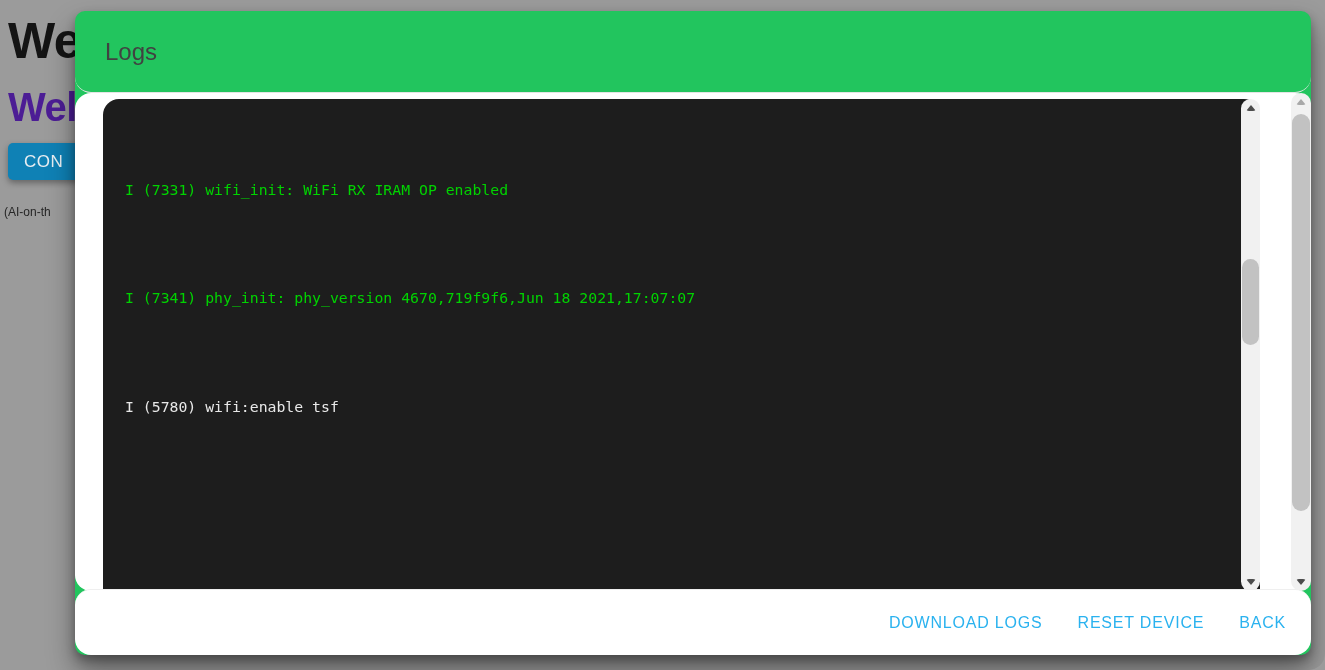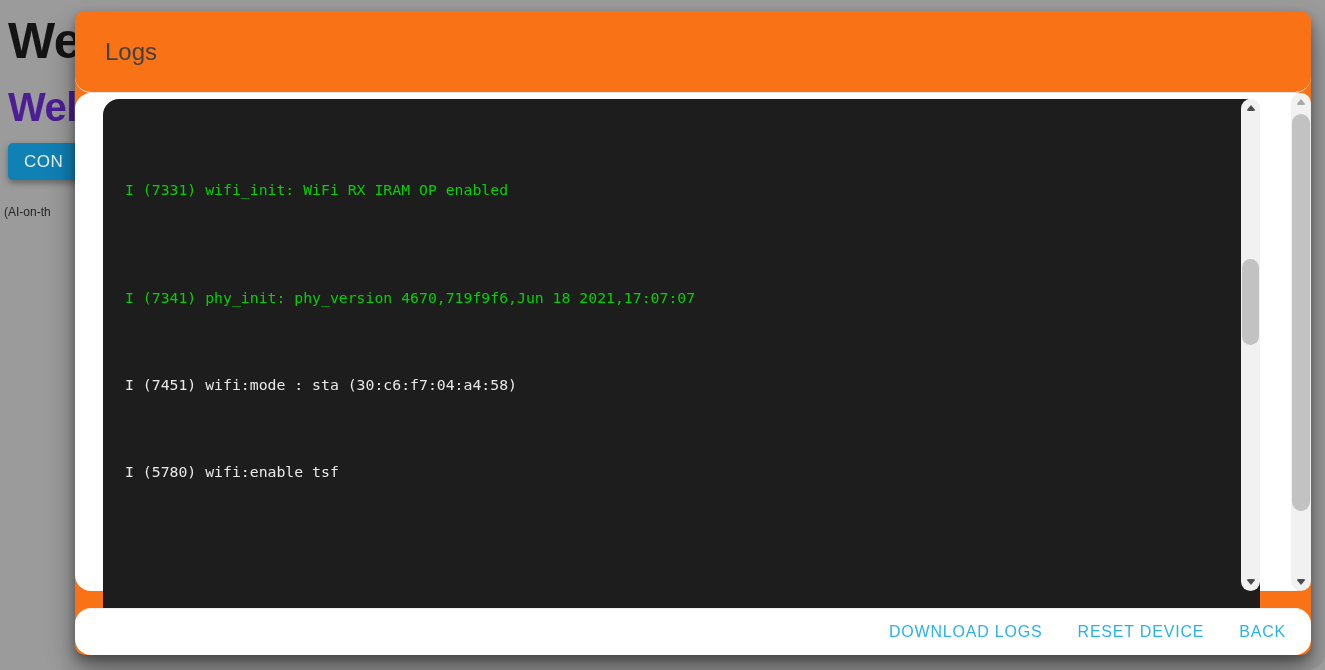--- a/index.html
+++ b/index.html
@@ -37,21 +37,21 @@
     box-shadow:0 3px 6px rgba(0,0,0,0.35);
   }
   .bg-note{
     position:absolute;left:4px;top:205px;
     font-size:12px;color:#262626;
   }
 
   
   .modal{
     position:absolute;left:75px;top:11px;width:1236px;height:644px;
-    background:#f97316;border-radius:10px;
+    background:#22c55e;border-radius:10px;
     box-shadow:0 16px 28px rgba(0,0,0,0.40), 0 5px 10px rgba(0,0,0,0.28);
     overflow:hidden;
   }
   .modal-header{
     height:82px;border-bottom:1px solid #e4e4e4;
     display:flex;align-items:center;padding-left:30px;
   }
   .modal-title{font-size:24px;font-weight:400;color:#414141;}
 
   .modal-body{position:relative;height:498px;background:#ffffff;}
@@ -86,21 +86,21 @@
   .sb-btn.down{bottom:0;}
   .tri-up{width:0;height:0;border-left:5px solid transparent;border-right:5px solid transparent;border-bottom:6px solid #4c4c4c;}
   .tri-down{width:0;height:0;border-left:5px solid transparent;border-right:5px solid transparent;border-top:6px solid #4c4c4c;}
   .sb-outer .tri-up{border-bottom-color:#a8a8a8;}
   .sb-thumb{position:absolute;left:1px;right:1px;background:#c2c2c2;cursor:pointer;}
   .sb-inner .sb-thumb{top:160px;height:86px;}
   .sb-outer .sb-thumb{top:21px;height:397px;}
 
   
   .modal-footer{
-    position:absolute;left:0;right:0;bottom:0;height:47px;
+    position:absolute;left:0;right:0;bottom:0;height:66px;
     border-top:1px solid #efefef;
     display:flex;align-items:center;justify-content:flex-end;
     gap:31px;padding-right:23px;background:#ffffff;
   }
   .dialog-btn{
     background:none;border:none;cursor:pointer;
     font-family:inherit;font-size:16px;font-weight:500;
     letter-spacing:0.8px;color:var(--accent);padding:6px 2px;
     text-transform:uppercase;
   }
@@ -126,21 +126,20 @@
       <div class="log-view">
         <div class="log-content">
           <div class="log-lines">
             
           
               <div class="log-line green">I (7331) wifi_init: WiFi RX IRAM OP enabled</div>
             
             
               <div class="log-line green">I (7341) phy_init: phy_version 4670,719f9f6,Jun 18 2021,17:07:07</div>
             
-              <div class="log-line plain">I (7451) wifi:mode : sta (30:c6:f7:04:a4:58)</div>
             
               <div class="log-line plain">I (5780) wifi:enable tsf</div>
             
               
             
               
             
               
             
               

